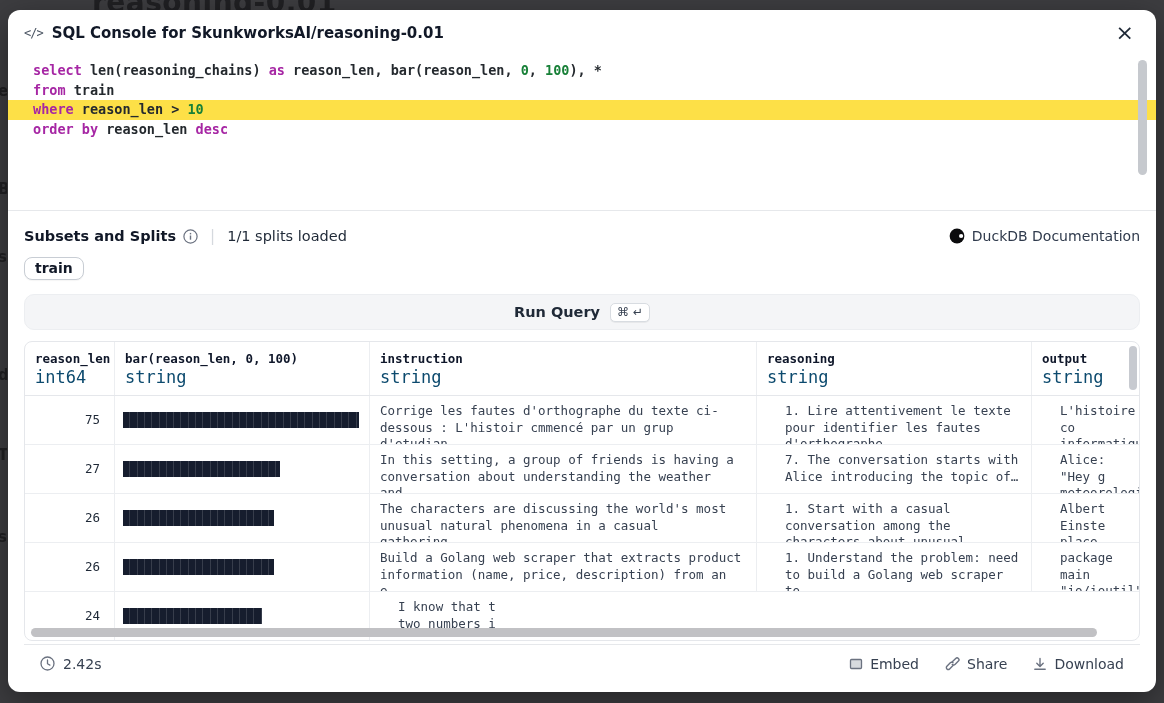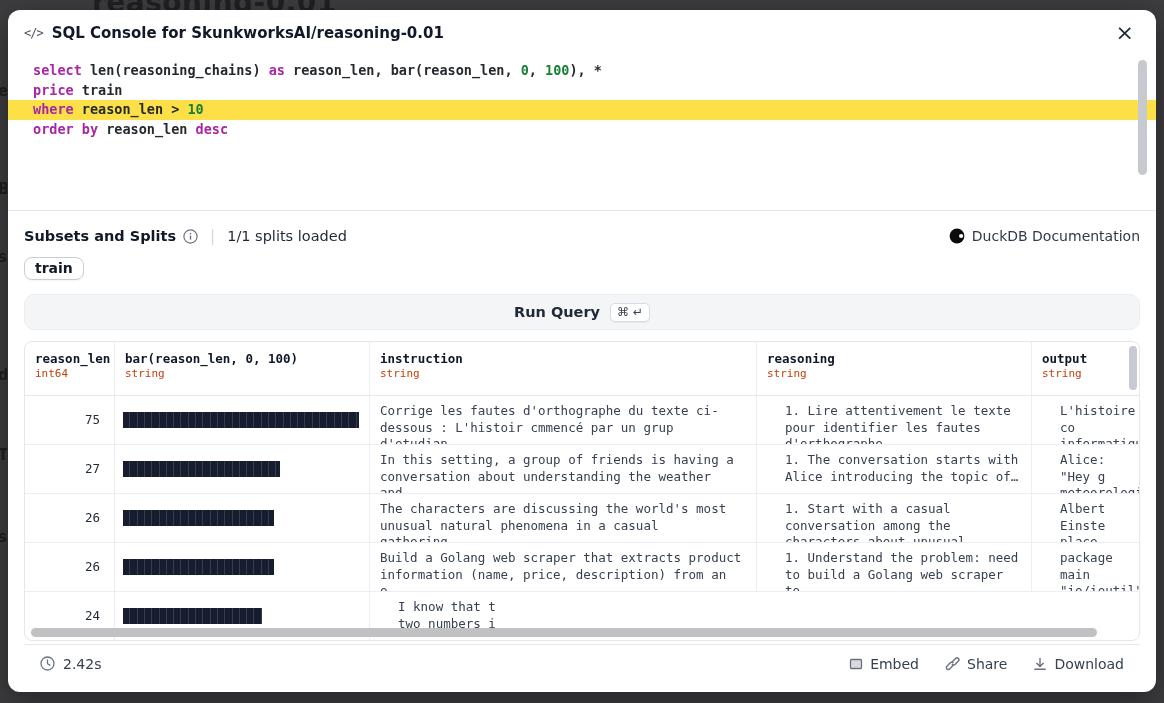--- a/index.html
+++ b/index.html
@@ -59,21 +59,21 @@
 
   
   .tbl { margin-top:11px; position:relative; height:300px; flex:0 0 300px;
     border:1px solid #e5e7eb; border-radius:8px; overflow:hidden; background:#fff;
     font-family:"DejaVu Sans Mono","Liberation Mono",monospace; }
   .trow { display:grid; grid-template-columns:89px 255px 387px 275px minmax(0,1fr); }
   .thead { height:54px; border-bottom:1px solid #e5e7eb; }
   .hcell { padding:9px 10px 0 10px; border-left:1px solid #eceef1; overflow:hidden; }
   .hcell:first-child { border-left:none; }
   .hname { font-size:12.5px; font-weight:700; color:#0f172a; white-space:nowrap; }
-  .htype { font-size:11px; color:#c2410c; margin-top:1px; }
+  .htype { font-size:17px; color:#0c4a6e; margin-top:1px; }
   .drow { height:49px; border-bottom:1px solid #eceef1; }
   .dcell { border-left:1px solid #eceef1; overflow:hidden; padding:7px 10px 0 10px;
     font-size:12.5px; line-height:16.5px; color:#374151; }
   .dcell:first-child { border-left:none; }
   .cell-num { display:flex; align-items:center; justify-content:flex-end; padding:0 14px 0 10px; color:#1f2937; }
   .cell-bar { display:flex; align-items:center; padding:0 10px 0 8px; }
   .bar { height:16px; background:#161d2e;
     background-image:repeating-linear-gradient(to right, rgba(255,255,255,0) 0 6.3px, rgba(255,255,255,.14) 6.3px 7.3px); }
   .cell-out { white-space:pre-line;padding-left:28px; }
   .tbl-vscroll { position:absolute; right:2px; top:4px; width:8px; height:44px; background:#c7cad0; border-radius:4px; }
@@ -104,21 +104,21 @@
 
   <div class="hdr">
     <span class="code-ic">&lt;/&gt;</span>
     <span class="ttl">SQL Console for SkunkworksAI/reasoning-0.01</span>
     <span class="x">×</span>
   </div>
 
   <div class="editor">
     <div id="editor-lines">
         <div class="code-line"><span class="tok-kw">select</span><span class="tok-d"> len(reasoning_chains) </span><span class="tok-kw">as</span><span class="tok-d"> reason_len, bar(reason_len, </span><span class="tok-num">0</span><span class="tok-d">, </span><span class="tok-num">100</span><span class="tok-d">), *</span></div>
-        <div class="code-line"><span class="tok-kw">price</span><span class="tok-d"> train</span></div>
+        <div class="code-line"><span class="tok-kw">from</span><span class="tok-d"> train</span></div>
         <div class="code-line active"><span class="tok-kw">where</span><span class="tok-d"> reason_len &gt; </span><span class="tok-num">10</span></div>
         <div class="code-line"><span class="tok-kw">order</span><span class="tok-d"> </span><span class="tok-kw">by</span><span class="tok-d"> reason_len </span><span class="tok-kw">desc</span></div>
       </div>
     <div class="ed-scroll"></div>
   </div>
 
   <div class="sect">
 
     <div class="subsets-row">
       <span class="subsets-lbl">Subsets and Splits</span>
@@ -184,21 +184,21 @@
             <div class="dcell cell-out">1. Lire attentivement le texte pour identifier les fautes d'orthographe…</div>
             <div class="dcell cell-out">L'histoire co
 informatique</div>
           </div>
           <div class="trow drow">
             <div class="dcell cell-num">27</div>
             <div class="dcell cell-bar">
               <div class="bar" style="width: 157px;"></div>
             </div>
             <div class="dcell">In this setting, a group of friends is having a conversation about understanding the weather and…</div>
-            <div class="dcell cell-out">1. The conversation starts with Alice introducing the topic of…</div>
+            <div class="dcell cell-out">7. The conversation starts with Alice introducing the topic of…</div>
             <div class="dcell cell-out">Alice: "Hey g
 meteorologist</div>
           </div>
           <div class="trow drow">
             <div class="dcell cell-num">26</div>
             <div class="dcell cell-bar">
               <div class="bar" style="width: 151px;"></div>
             </div>
             <div class="dcell">The characters are discussing the world's most unusual natural phenomena in a casual gathering.…</div>
             <div class="dcell cell-out">1. Start with a casual conversation among the characters about unusual…</div>

